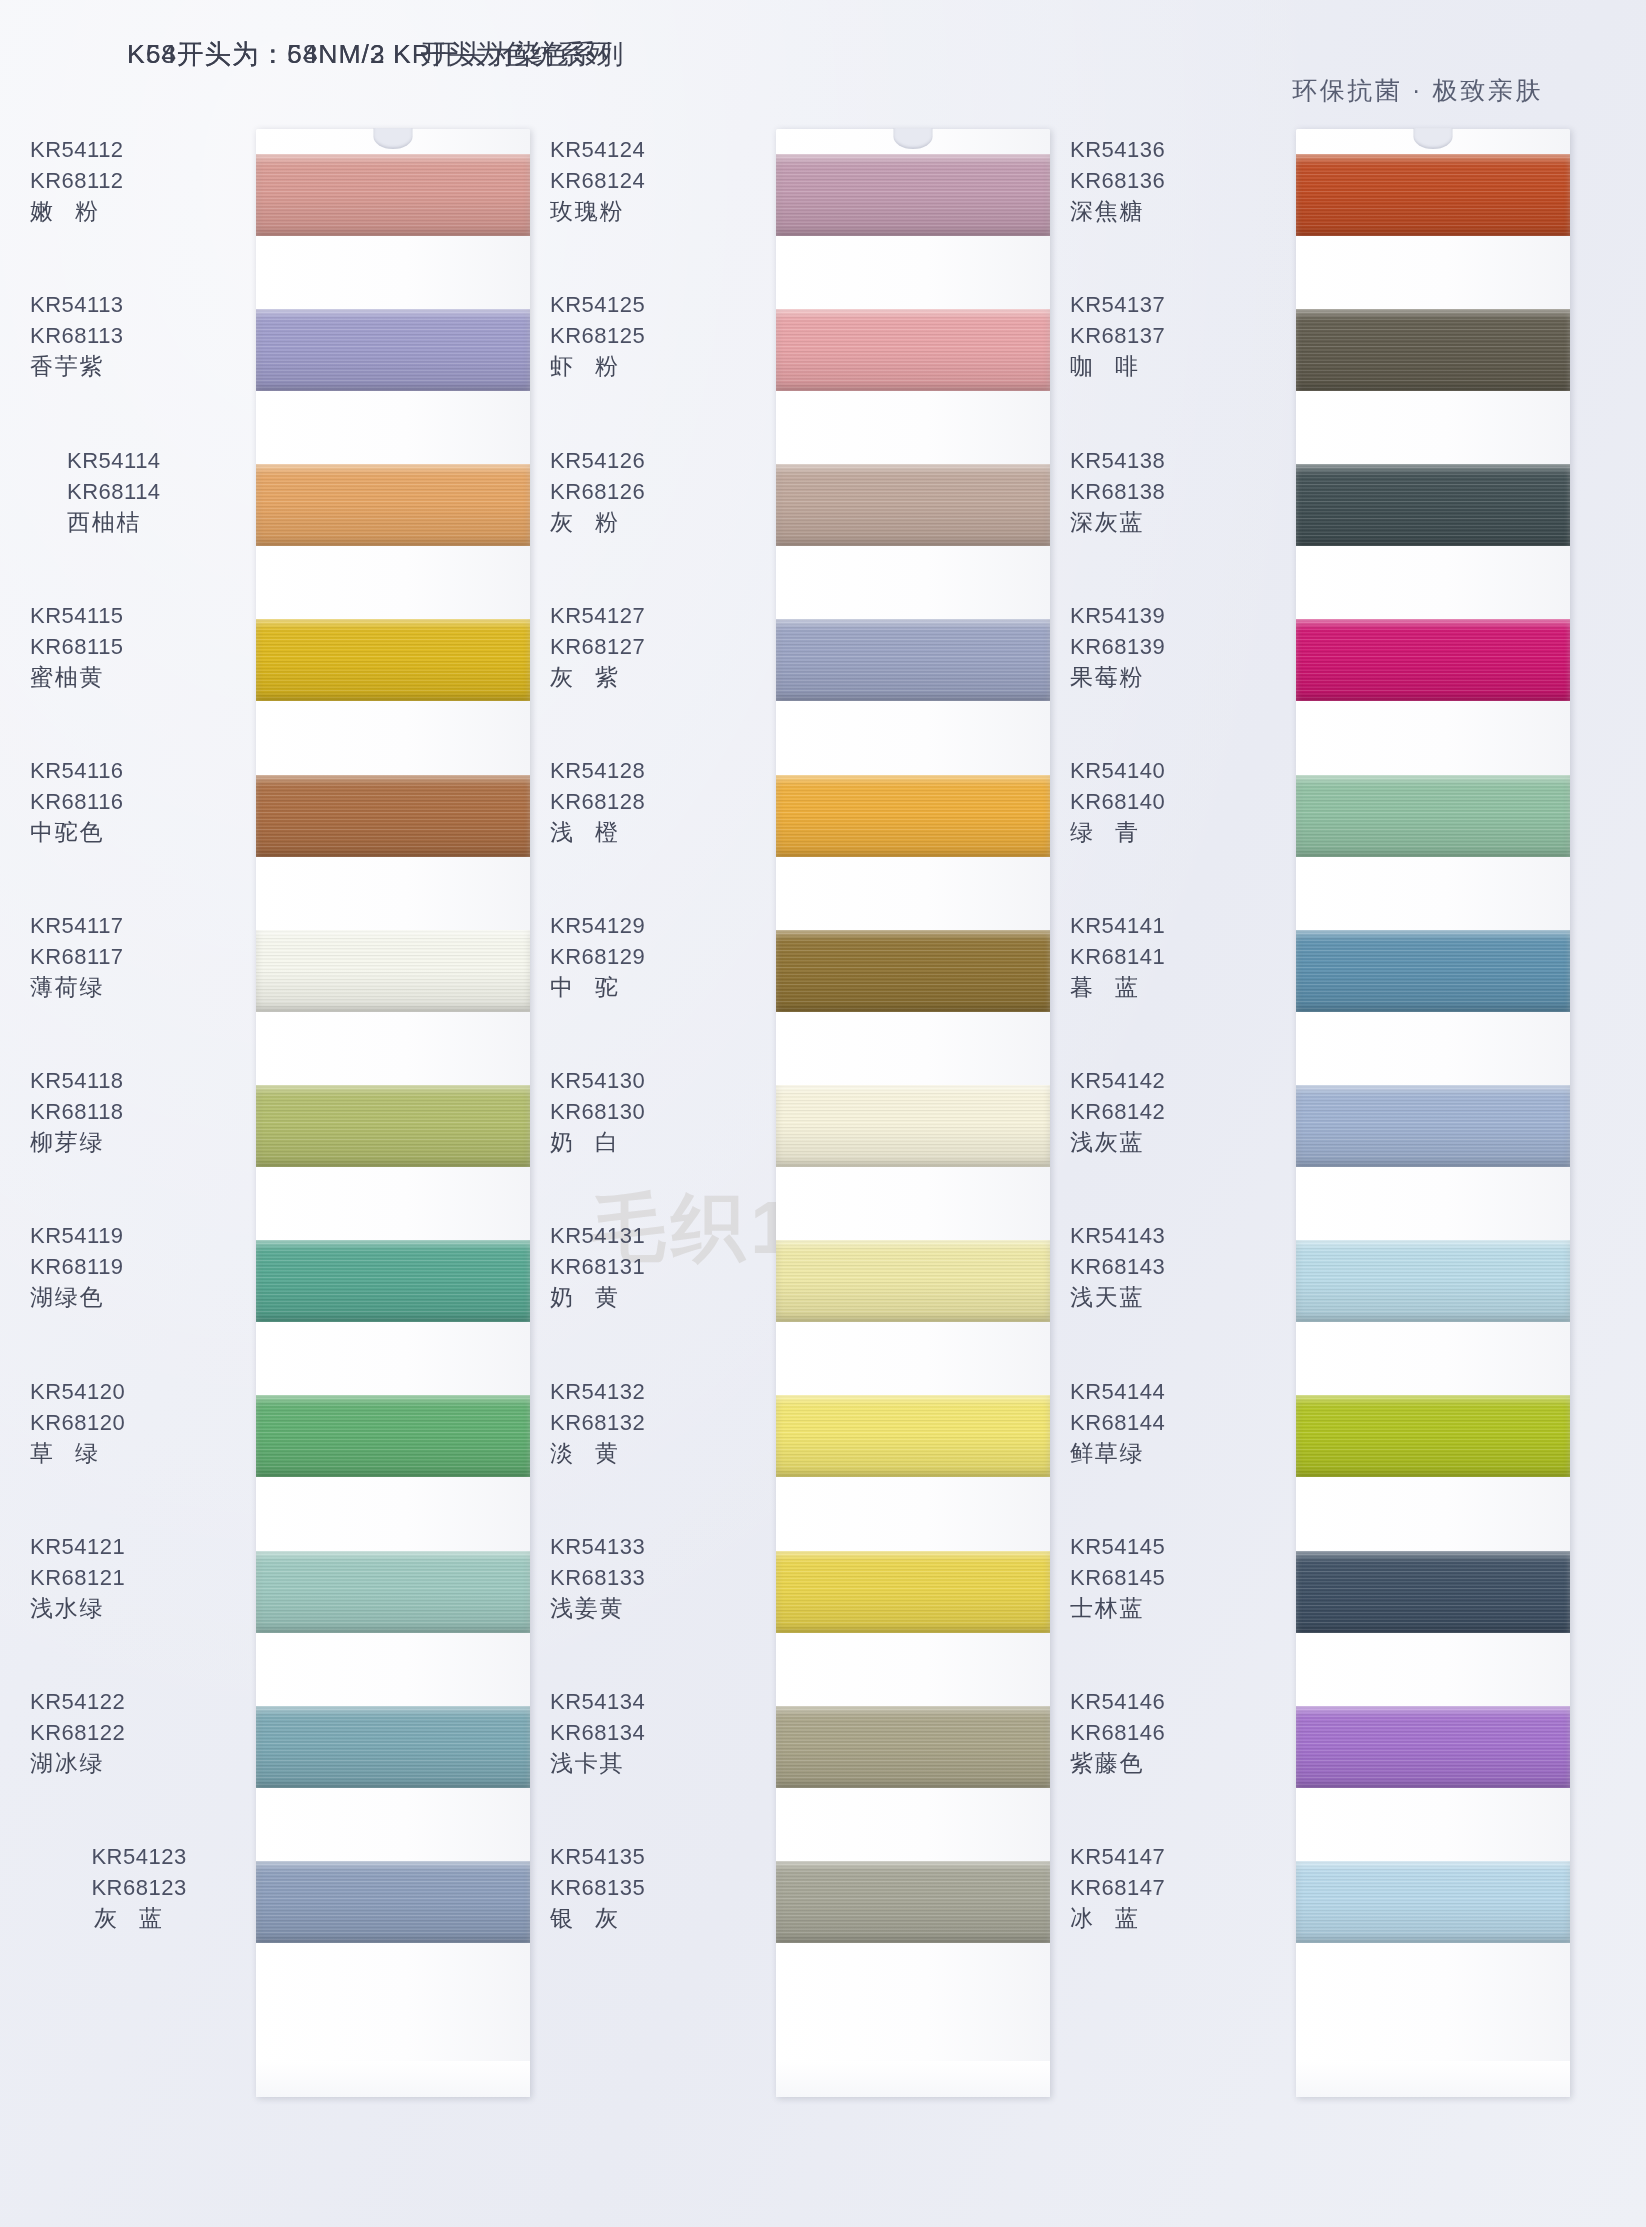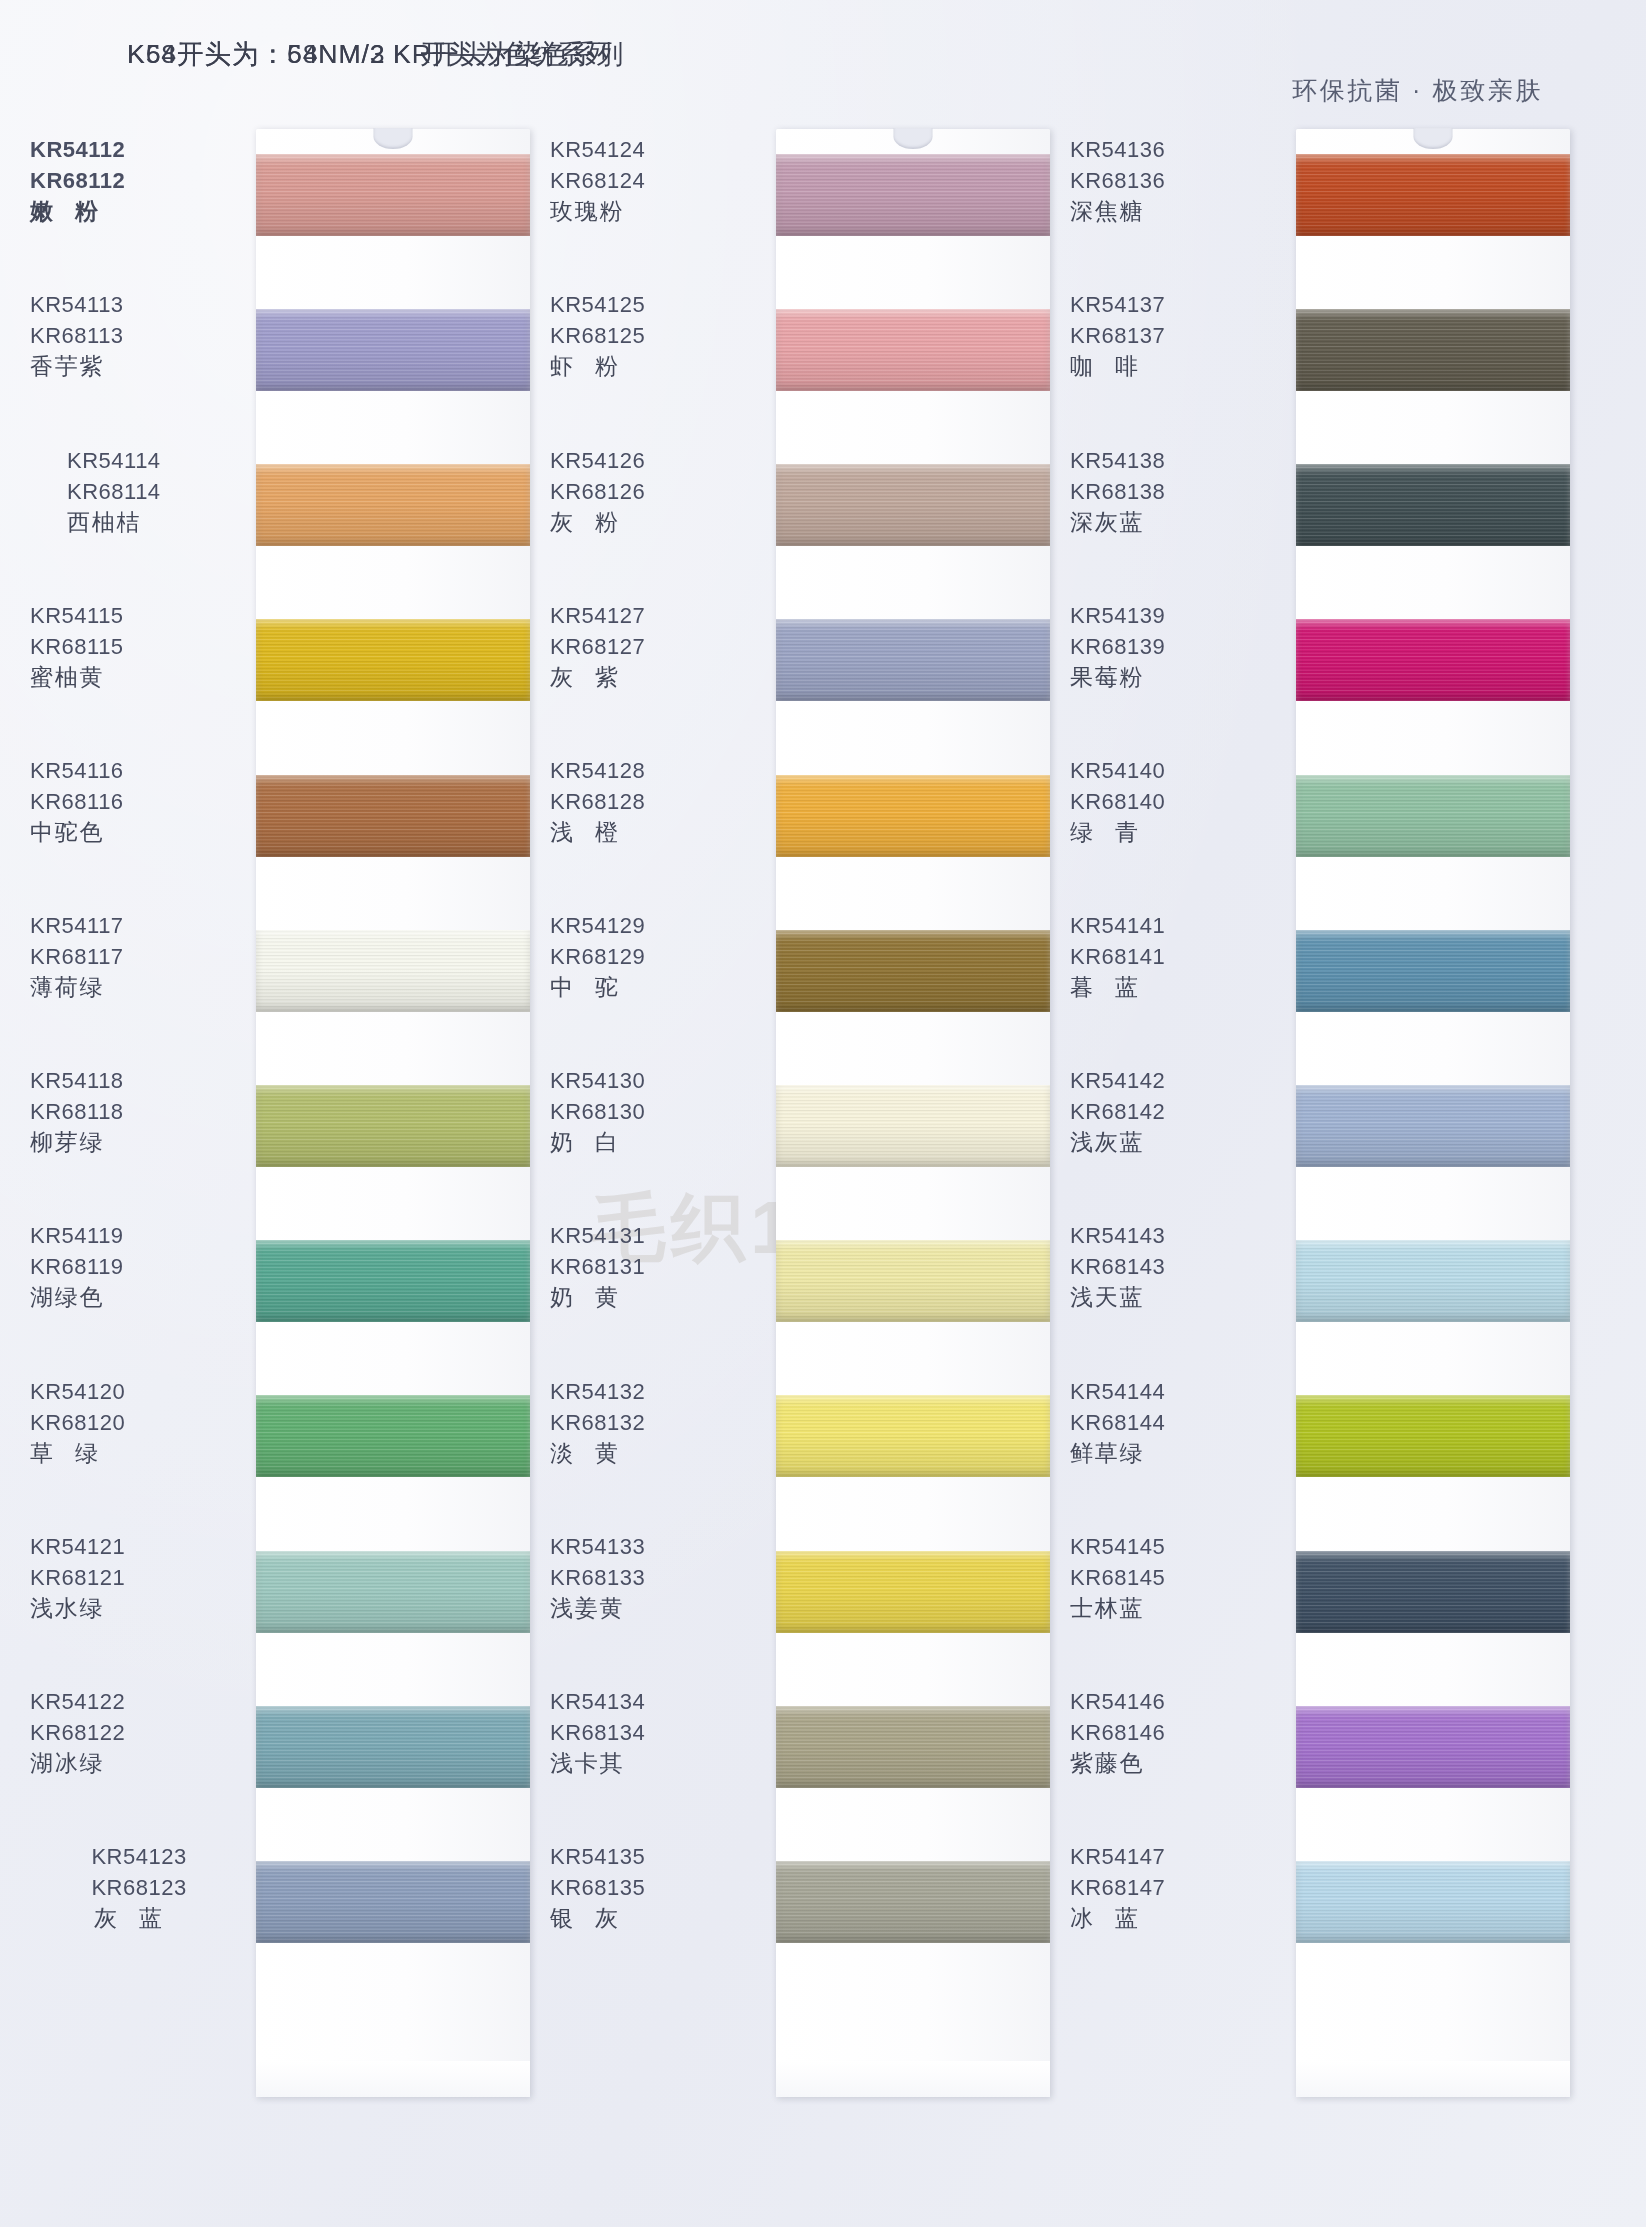--- a/index.html
+++ b/index.html
@@ -214,21 +214,21 @@
   <div class="board">
     <div class="watermark">毛织100</div>
   <div class="column col-0">
         <div class="strip">
           <div class="strip-notch"></div>
           <div class="strip-bottom"></div>
         </div>
         <div class="row" style="top: 25px;">
           <div class="swatch" style="background-color: rgb(217, 154, 147);"></div>
         </div>
-        <div class="label" style="top: 5.1px; font-weight: bold;">
+        <div class="label" style="top: 5.1px;">
           <span class="code">KR54112</span>
           <span class="code">KR68112</span>
           <span class="name w2">嫩粉</span>
         </div>
         <div class="row" style="top: 180px;">
           <div class="swatch" style="background-color: rgb(158, 156, 203);"></div>
         </div>
         <div class="label" style="top: 160px;">
           <span class="code">KR54113</span>
           <span class="code">KR68113</span>

